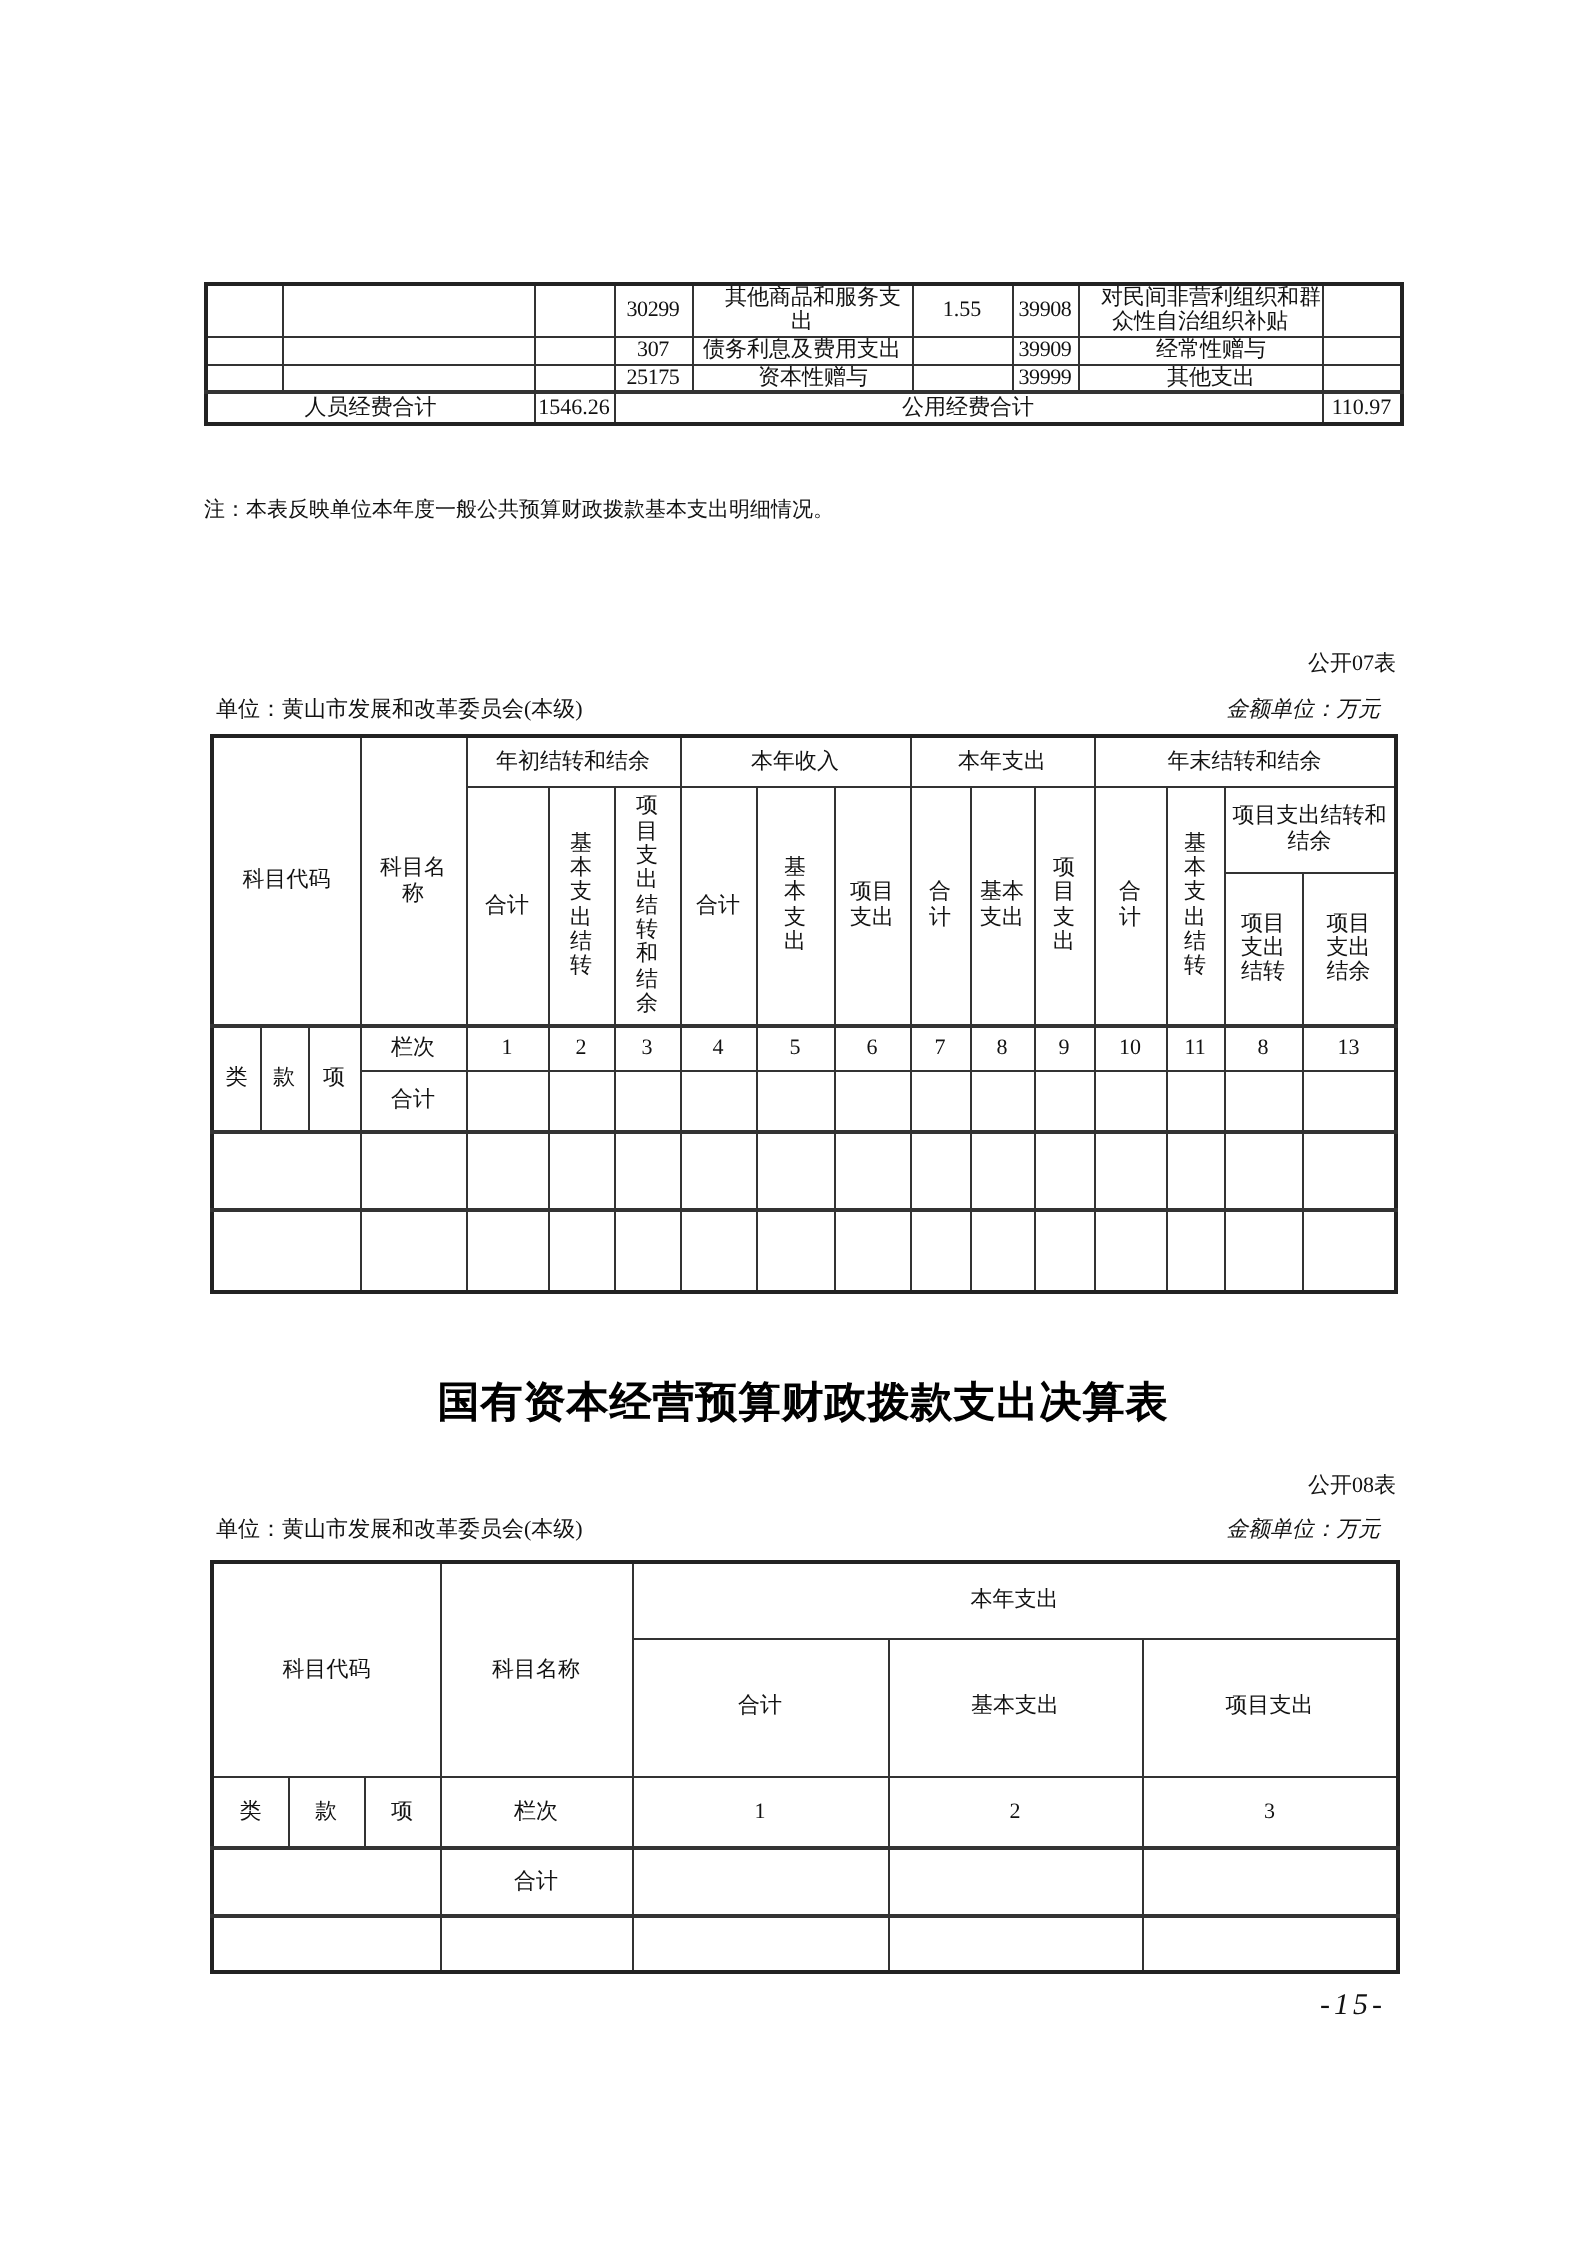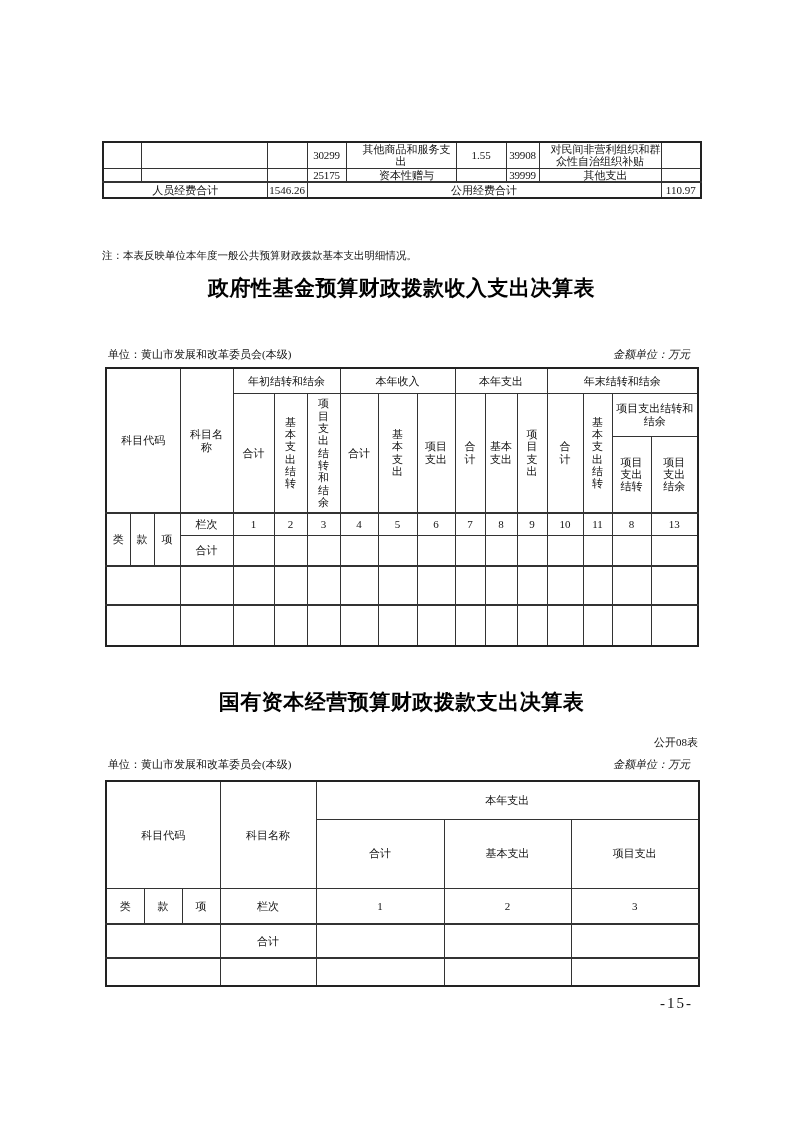--- a/index.html
+++ b/index.html
@@ -20,21 +20,21 @@
   td.num{font-size:10.5px;}
   tr.thick td{border-top-width:2px;}
 
   .title{font-family:"Liberation Sans","DejaVu Sans",sans-serif;font-weight:700;
          font-size:21px;letter-spacing:0.5px;text-align:center;line-height:30px;color:#000;}
   .pubcode{font-size:11px;text-align:right;padding-right:8px;}
   .unitrow{display:flex;justify-content:space-between;font-size:11px;}
   .unitrow .ul{padding-left:3px;}
   .unitrow .ur{padding-right:8px;font-style:italic;}
   .note{font-size:10.5px;line-height:16px;}
-  .pagenum{font-size:15px;letter-spacing:2px;}
+  .pagenum{font-size:15px;letter-spacing:2px;font-style:italic;}
 </style>
 </head>
 <body>
 
 <div class="page">
 
   <table class="doc abs" style="left:102px;top:141px;width:598px;">
     <colgroup>
       <col style="width:38px">
         <col style="width:126px">
@@ -55,39 +55,50 @@
       <td class="nm ind">其他商品和服务支出</td>
       <td class="amt">1.55</td>
       <td class="cd">39908</td>
       <td class="nm ind">对民间非营利组织和群众性自治组织补贴</td>
       <td class="amt"></td>
     </tr>
     <tr style="height:14px">
       <td></td>
       <td></td>
       <td></td>
+      <td class="cd">307</td>
+      <td class="nm">债务利息及费用支出</td>
+      <td class="amt"></td>
+      <td class="cd">39909</td>
+      <td class="nm ind">经常性赠与</td>
+      <td class="amt"></td>
+    </tr>
+    <tr style="height:14px">
+      <td></td>
+      <td></td>
+      <td></td>
       <td class="cd">25175</td>
       <td class="nm ind">资本性赠与</td>
       <td class="amt"></td>
       <td class="cd">39999</td>
       <td class="nm ind">其他支出</td>
       <td class="amt"></td>
     </tr>
     <tr style="height:16px" class="thick">
       <td colspan="2">人员经费合计</td>
       <td class="amt">1546.26</td>
       <td colspan="5">公用经费合计</td>
       <td class="amt">110.97</td>
     </tr>
   </tbody>
     </table>
 
   <div class="abs note" style="left:102px;top:248px;width:598px;">注：本表反映单位本年度一般公共预算财政拨款基本支出明细情况。</div>
 
-  <div class="abs title" style="left:105px;top:273px;width:593px;">政府性基金预算财政拨款收入支出决算表</div>
+  <div class="abs pubcode" style="left:105px;top:324px;width:593px;">公开07表</div>
   <div class="abs unitrow" style="left:105px;top:347px;width:593px;">
     <span class="ul">单位：黄山市发展和改革委员会(本级)</span>
     <span class="ur">金额单位：万元</span>
   </div>
 
   <table class="doc abs" style="left:105px;top:367px;width:593px;">
     <colgroup>
       <col style="width:24px">
         <col style="width:24px">
         <col style="width:26px">

